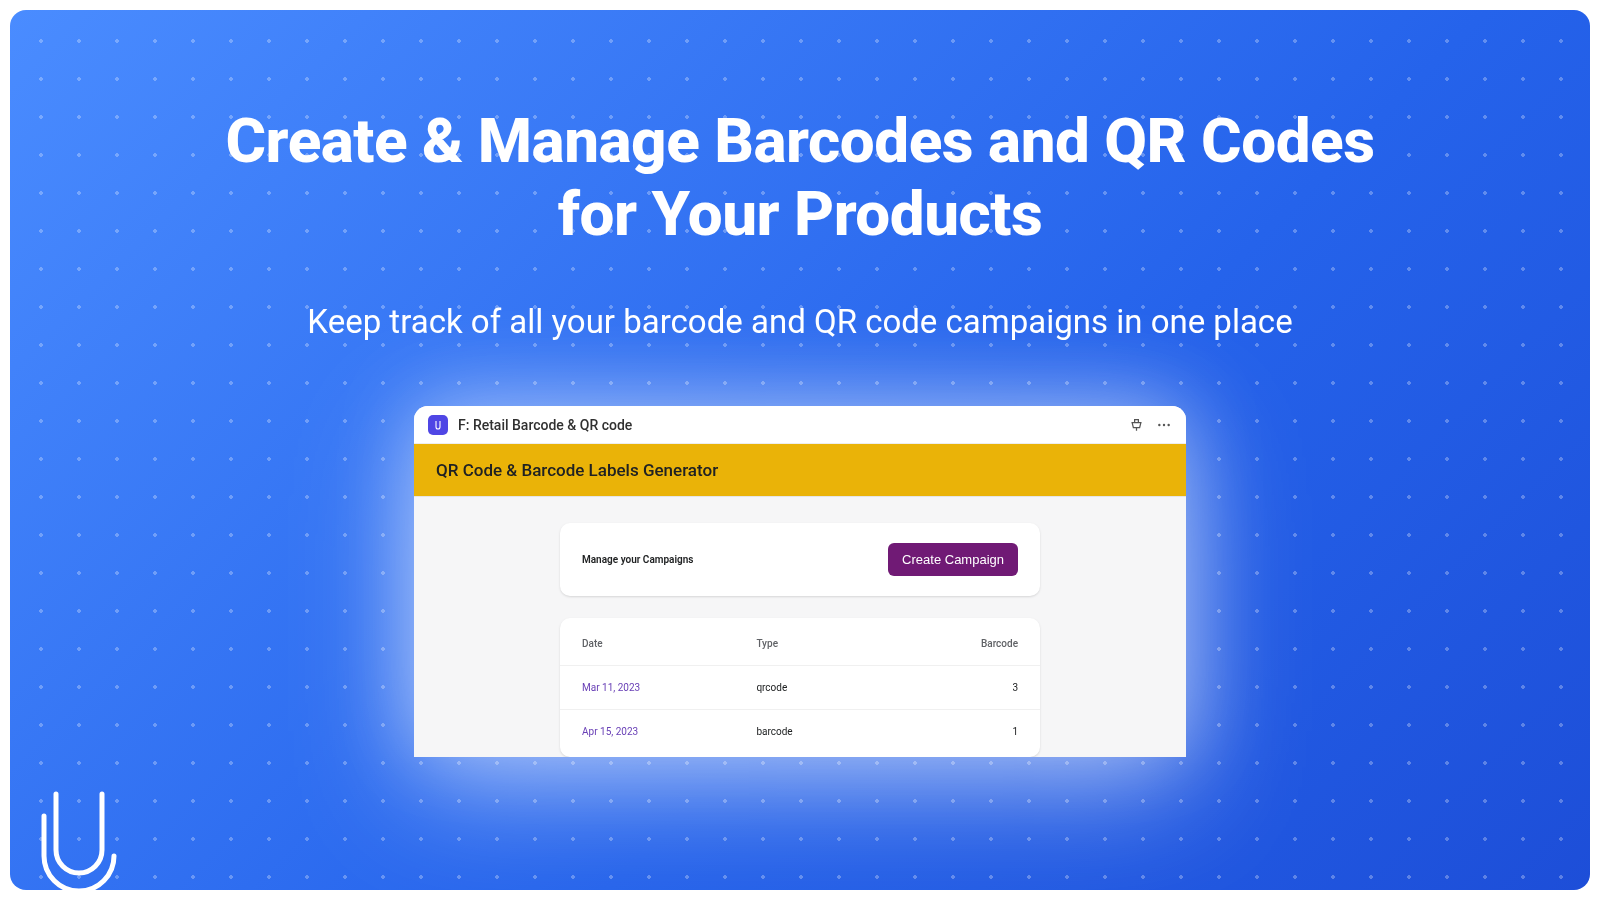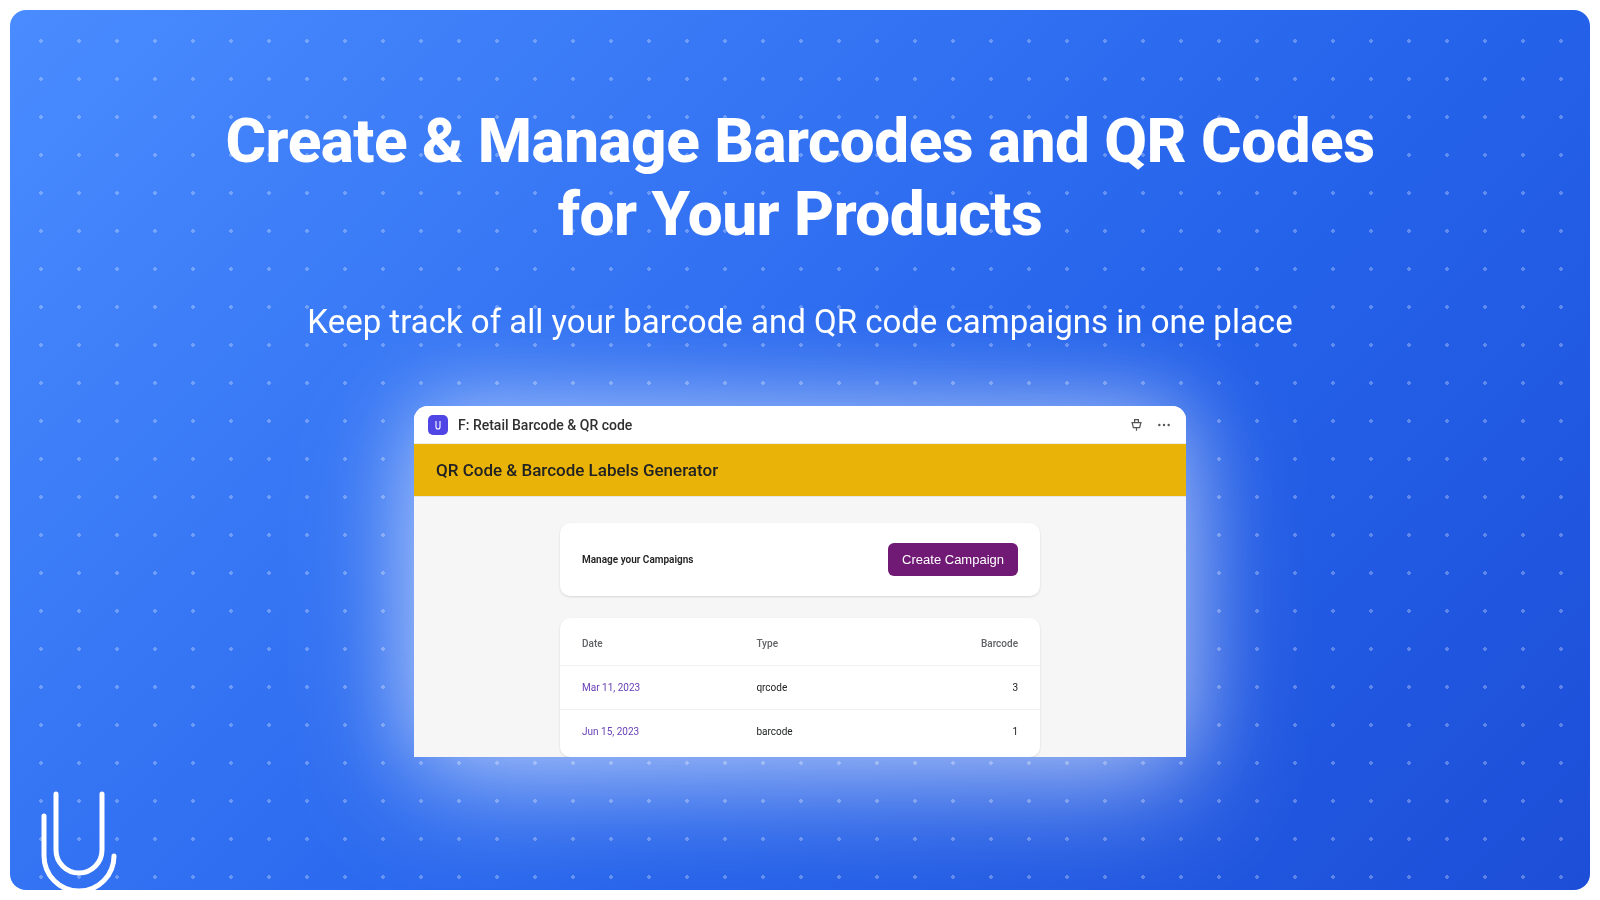--- a/index.html
+++ b/index.html
@@ -215,21 +215,21 @@
             <div>Date</div>
             <div>Type</div>
             <div class="col-products">Barcode</div>
           </div>
           <div class="table-row">
             <div class="link-cell">Mar 11, 2023</div>
             <div>qrcode</div>
             <div class="col-products">3</div>
           </div>
           <div class="table-row">
-            <div class="link-cell">Jun 15, 2023</div>
+            <div class="link-cell">Apr 15, 2023</div>
             <div>barcode</div>
             <div class="col-products">1</div>
           </div>
         </div>
       </div>
     </div>
 
     <div class="corner-logo">
       <svg viewBox="0 0 82 104" fill="none" stroke="#fff" stroke-width="5" stroke-linecap="round">
         <path d="M18 8 v56 a23 23 0 0 0 46 0 V8"></path>

